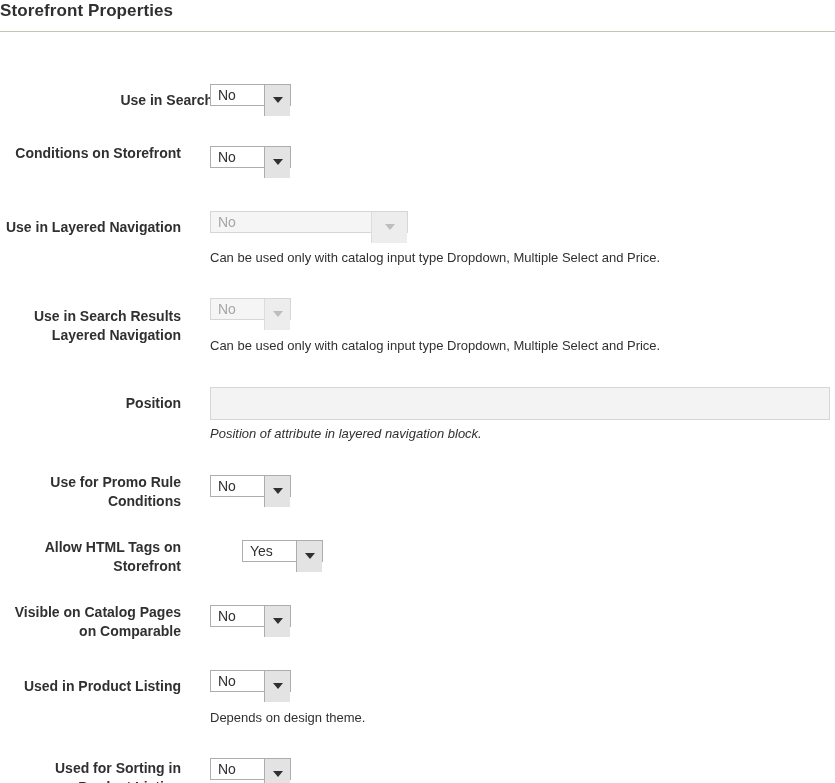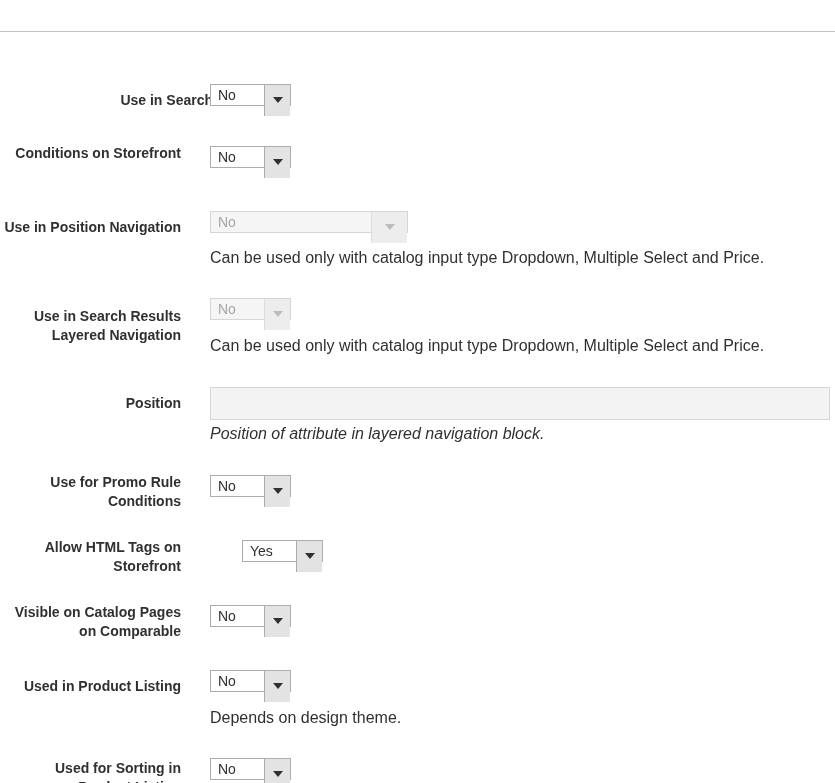--- a/index.html
+++ b/index.html
@@ -135,32 +135,33 @@
     font-size: 14px;
     color: #a6a6a6;
     padding: 0 9px;
     outline: none;
   }
 
   
   .field-note {
     position: absolute;
     left: 210px;
-    font-size: 16px;
+    font-size: 13px;
     line-height: 16px;
     color: #303030;
     white-space: nowrap;
   }
 </style>
 </head>
 <body>
 
 <div class="page-wrap">
 
   <div class="section-header">
+    <div class="section-title">Storefront Properties</div>
     <div class="section-rule"></div>
   </div>
 
   <div class="fieldset" id="fieldset">
       <div class="field-row" style="top: 0px;">
         <div class="field-label" style="top: 57px; margin-left: 32px;">Use in Search</div>
         <div class="field-control" style="top: 50px;"><div class="mg-select"><div class="sel-value">No</div><div class="sel-arrow">
               <svg width="10" height="7" viewBox="0 0 10 7" aria-hidden="true">
                 <path d="M0 0 L10 0 L5 6 Z" fill="#303030"></path>
               </svg>
@@ -168,21 +169,21 @@
       </div>
       <div class="field-row" style="top: 0px;">
         <div class="field-label" style="top: 110px;">Conditions on Storefront</div>
         <div class="field-control" style="top: 112px;"><div class="mg-select"><div class="sel-value">No</div><div class="sel-arrow">
               <svg width="10" height="7" viewBox="0 0 10 7" aria-hidden="true">
                 <path d="M0 0 L10 0 L5 6 Z" fill="#303030"></path>
               </svg>
             </div></div></div>
       </div>
       <div class="field-row" style="top: 0px;">
-        <div class="field-label" style="top: 184px;">Use in Position Navigation</div>
+        <div class="field-label" style="top: 184px;">Use in Layered Navigation</div>
         <div class="field-control" style="top: 177px;"><div class="mg-select wide disabled"><div class="sel-value">No</div><div class="sel-arrow">
               <svg width="10" height="7" viewBox="0 0 10 7" aria-hidden="true">
                 <path d="M0 0 L10 0 L5 6 Z" fill="#bdbdbd"></path>
               </svg>
             </div></div></div>
         <div class="field-note" style="top: 216px;">Can be used only with catalog input type Dropdown, Multiple Select and Price.</div>
       </div>
       <div class="field-row" style="top: 0px;">
         <div class="field-label" style="top: 265px; margin-top: 8px;">Use in Search Results Layered Navigation</div>
         <div class="field-control" style="top: 264px;"><div class="mg-select disabled"><div class="sel-value">No</div><div class="sel-arrow">

